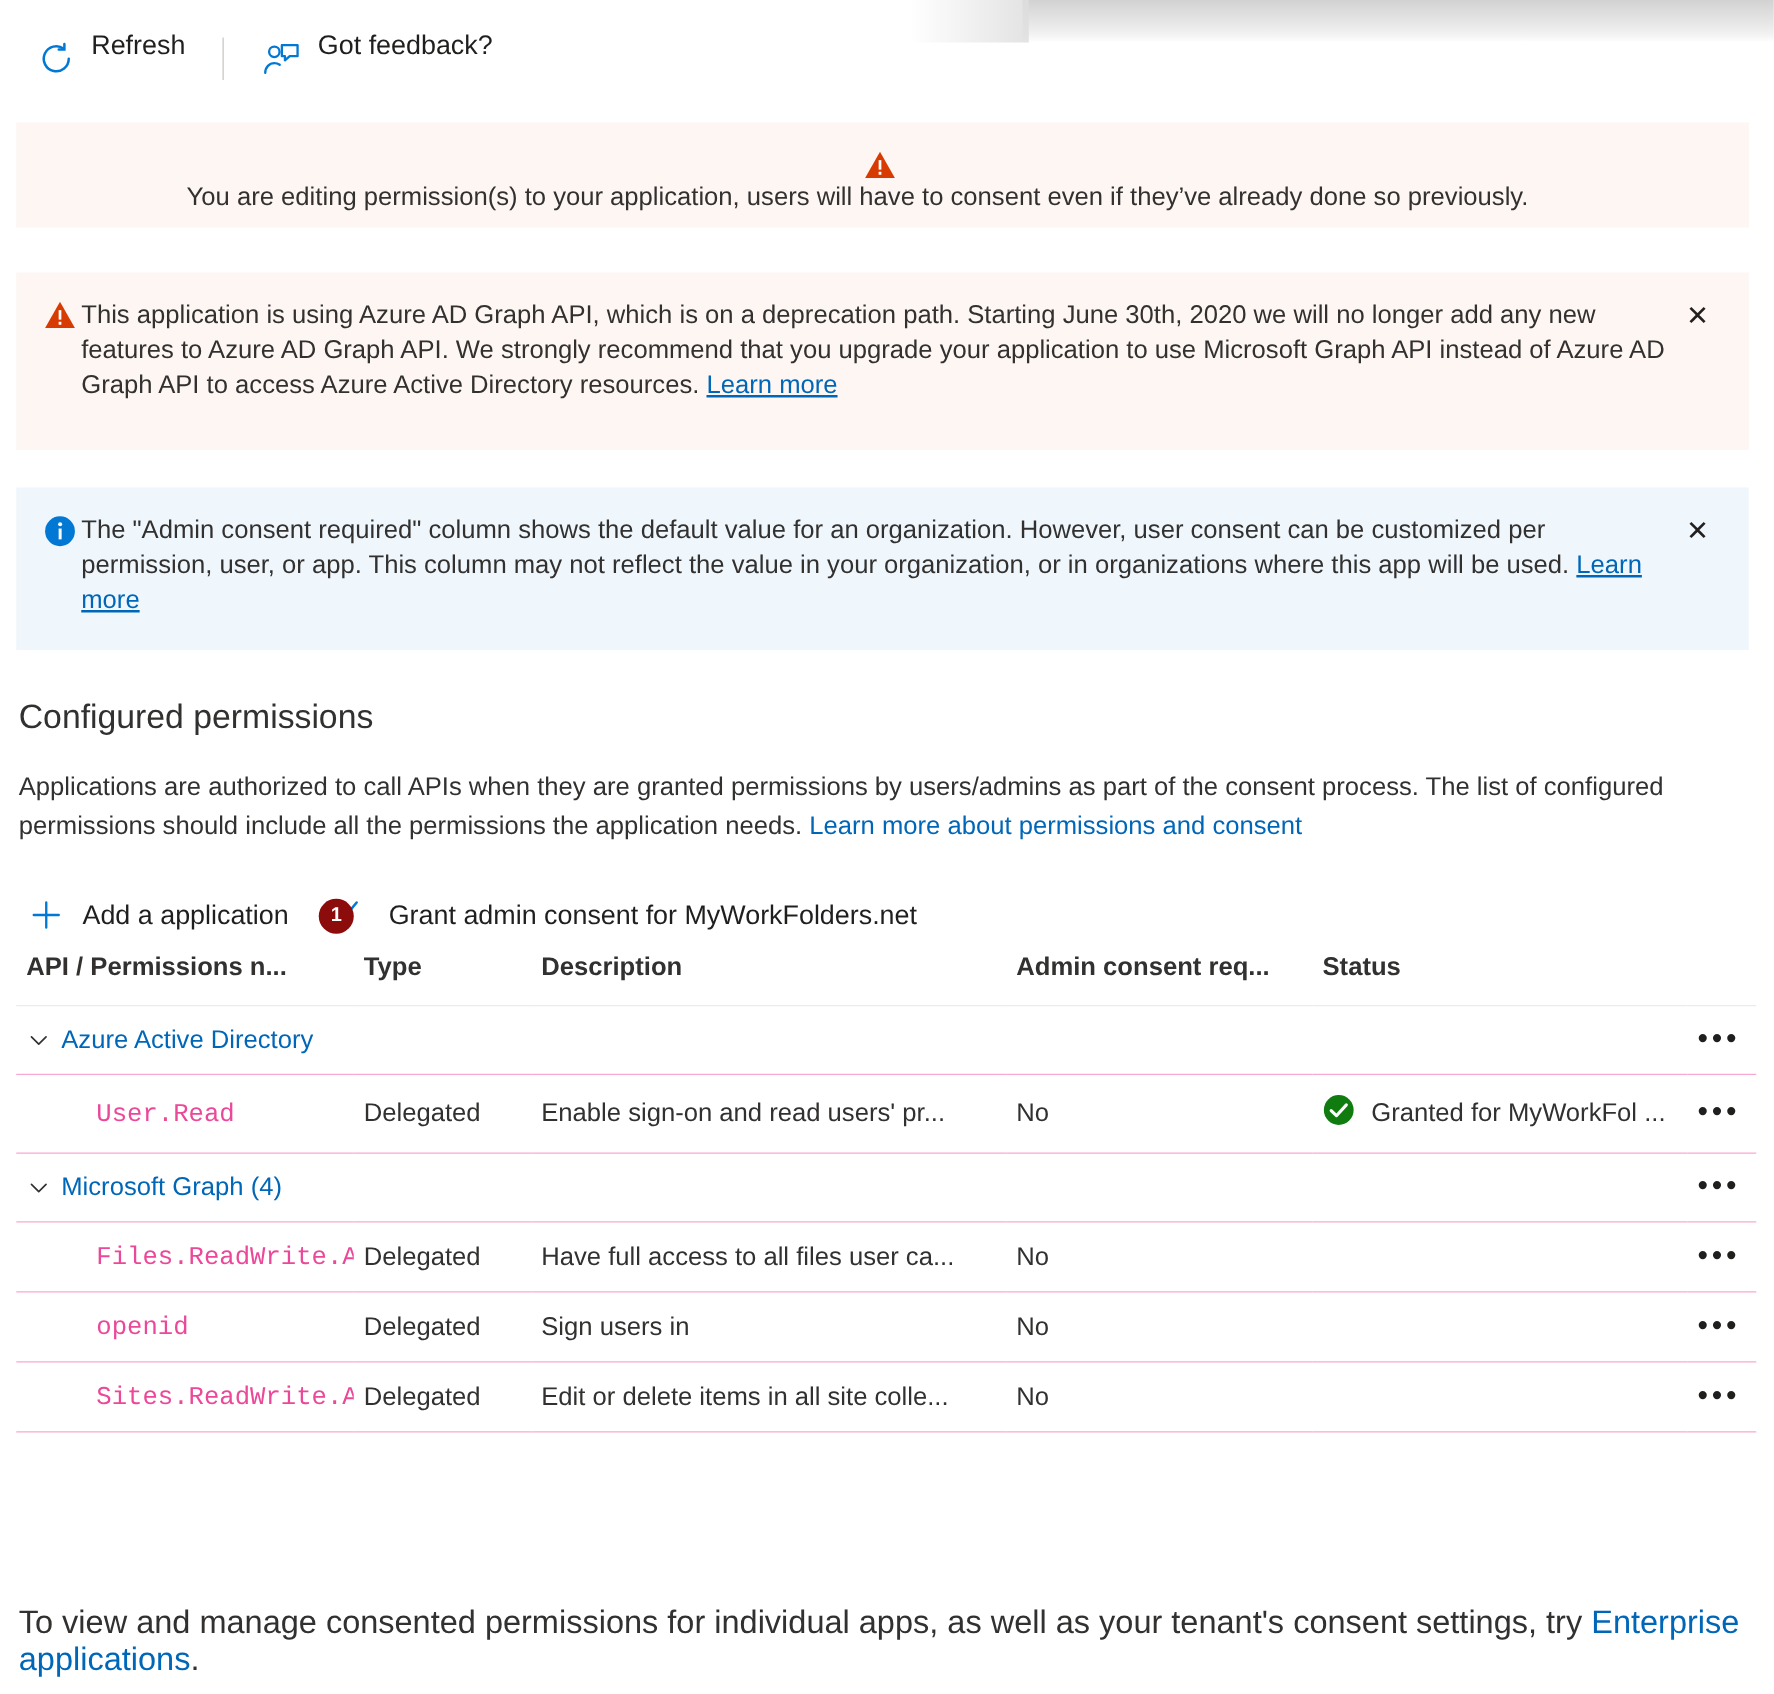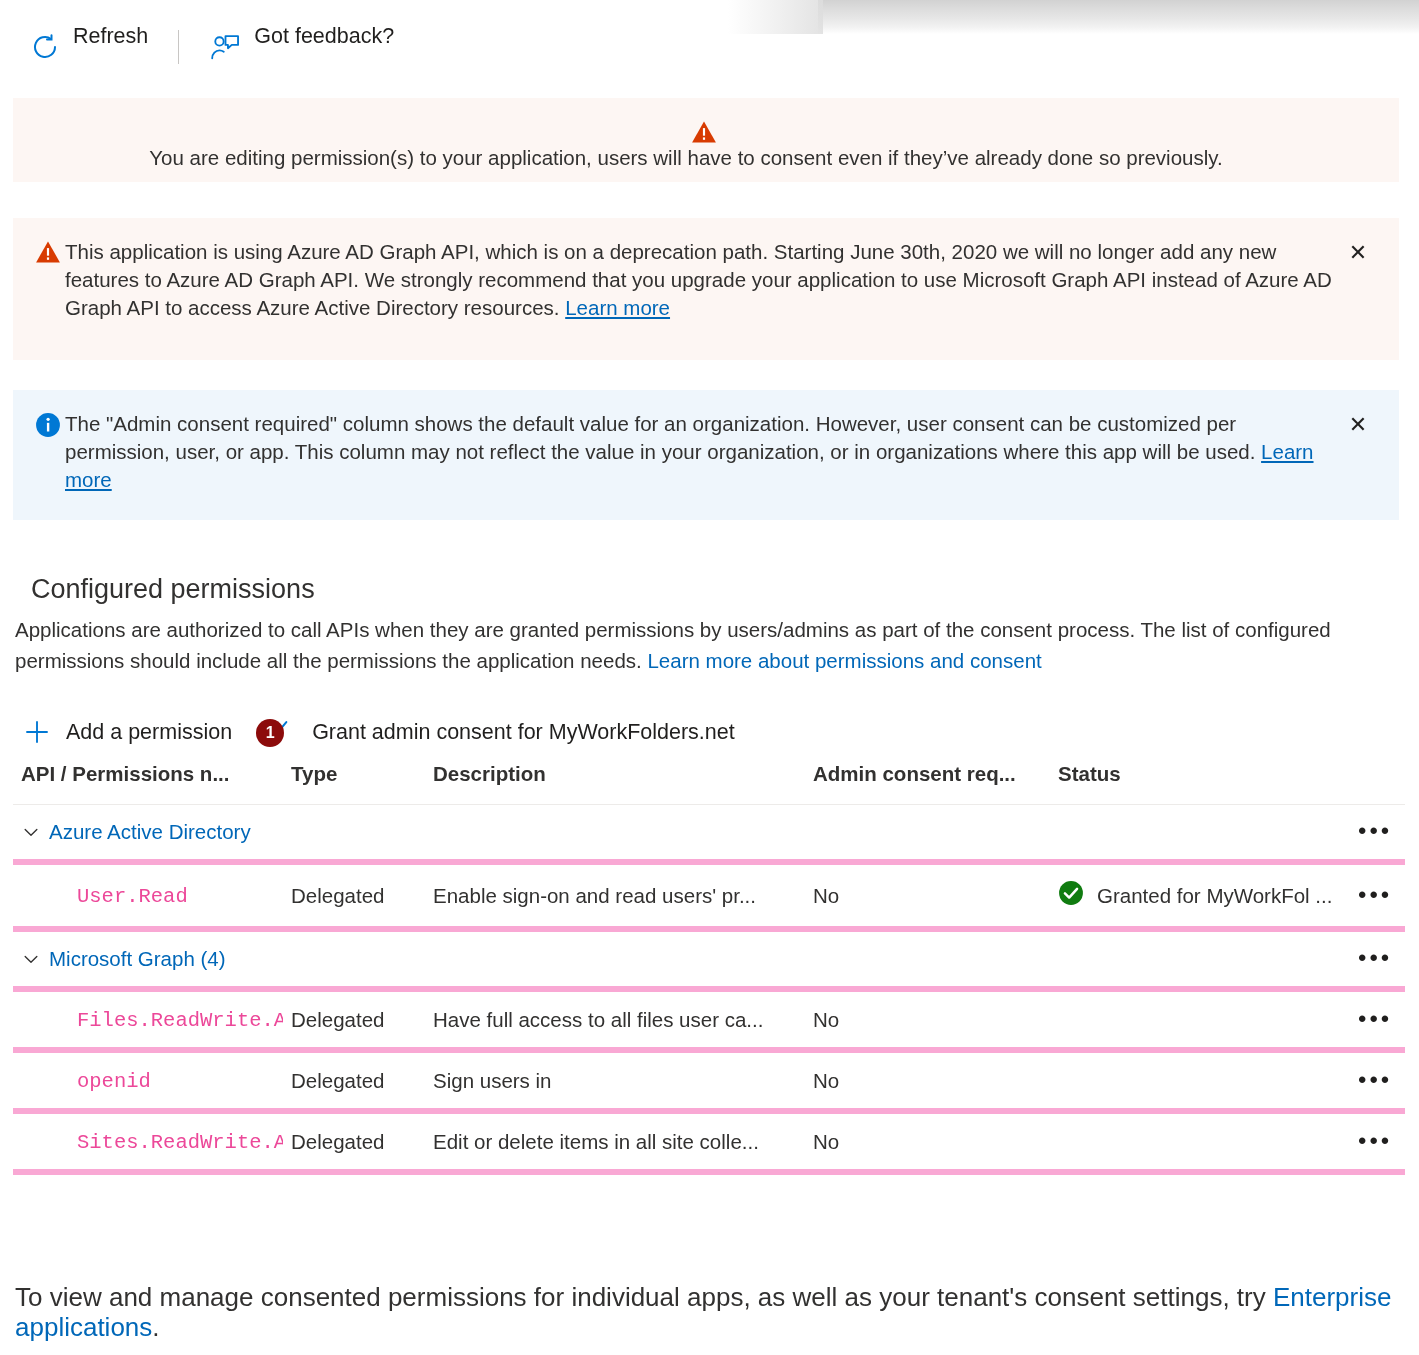--- a/index.html
+++ b/index.html
@@ -118,21 +118,21 @@
   #banner-deprecation { top: 218px; height: 142px; }
   #banner-adminconsent { top: 390px; height: 130px; }
 
   
   #section-title {
     position: absolute;
     top: 558px; left: 15px;
     font-size: 27px;
     font-weight: 400;
     color: #323130;
-    margin: 16px;
+    margin: 0;
   }
   #section-desc {
     position: absolute;
     top: 614px; left: 15px;
     width: 1360px;
     font-size: 20.5px;
     line-height: 31px;
     color: #323130;
   }
 
@@ -193,21 +193,21 @@
     font-weight: 600;
     font-size: 20.5px;
     color: #323130;
     padding: 10px 8px 18px 8px;
     border-bottom: 1px solid #edebe9;
     white-space: nowrap;
     overflow: hidden;
   }
   #perm-table td {
     padding: 15px 8px;
-    border-bottom: 6px solid #f9a8d4;
+    border-bottom: 1px solid #f9a8d4;
     color: #323130;
     vertical-align: middle;
     white-space: nowrap;
     overflow: hidden;
   }
   .col-name   { width: 270px; }
   .col-type   { width: 142px; }
   .col-desc   { width: 380px; }
   .col-admin  { width: 245px; }
   .col-status { width: 300px; }
@@ -328,21 +328,21 @@
 <h2 id="section-title">Configured permissions</h2>
 <div id="section-desc"><span>Applications are authorized to call APIs when they are granted permissions by users/admins as part of the consent process. The list of configured permissions should include all the permissions the application needs. </span><a class="lnk-plain">Learn more about permissions and consent</a></div>
 
 <div id="perm-toolbar">
   <div class="tb-item">
     <span class="icon-blue">
       <svg width="30" height="30" viewBox="0 0 24 24" stroke="currentColor" stroke-width="1.5" stroke-linecap="round">
         <path d="M12 4v16M4 12h16"></path>
       </svg>
     </span>
-    <span class="tb-label">Add a permission</span>
+    <span class="tb-label">Add a application</span>
   </div>
 
   <div class="tb-item" id="grant-consent">
     <span class="badge-wrap">
       <span class="badge-check">
         <svg width="22" height="22" viewBox="0 0 24 24" fill="none" stroke="currentColor" stroke-width="2.2" stroke-linecap="round" stroke-linejoin="round">
           <path d="M4 12.5 9.5 18 20 5.5"></path>
         </svg>
       </span>
       <span class="badge-num">1</span>

